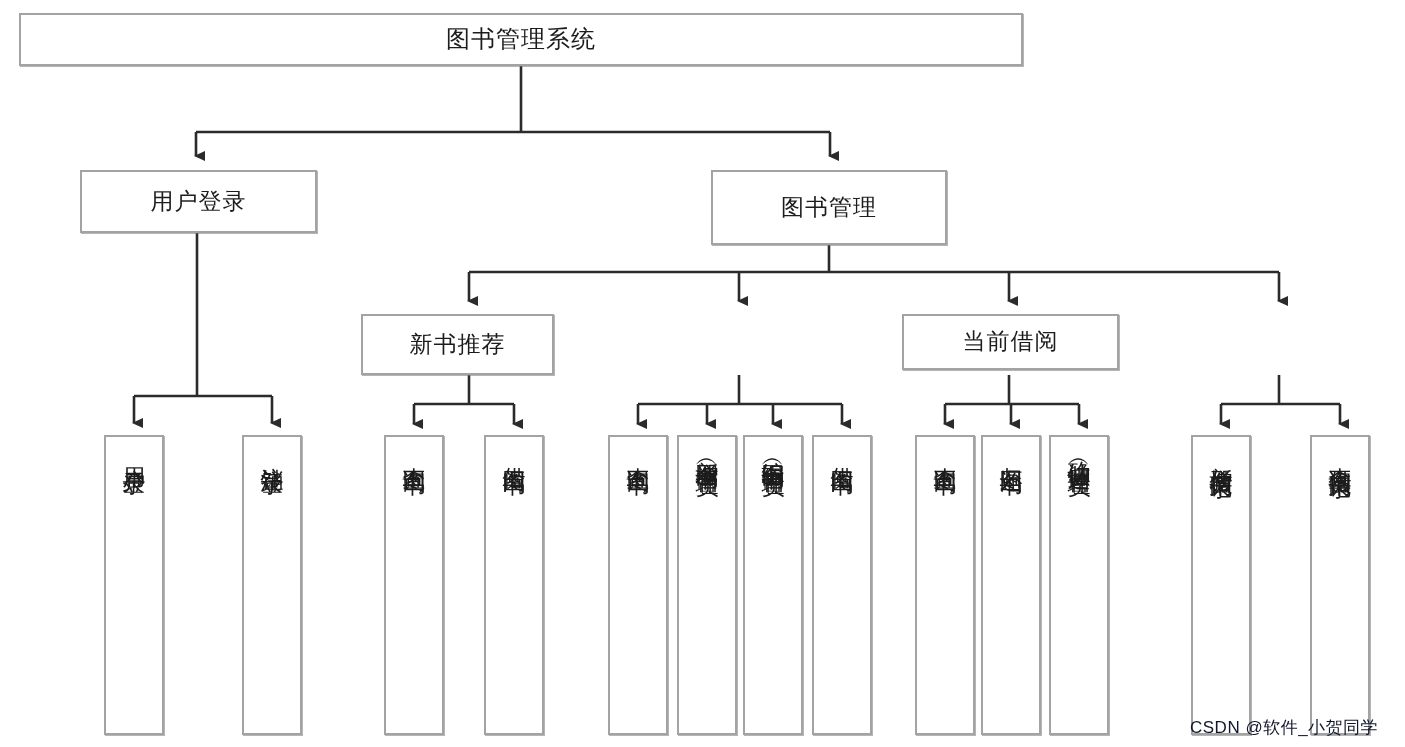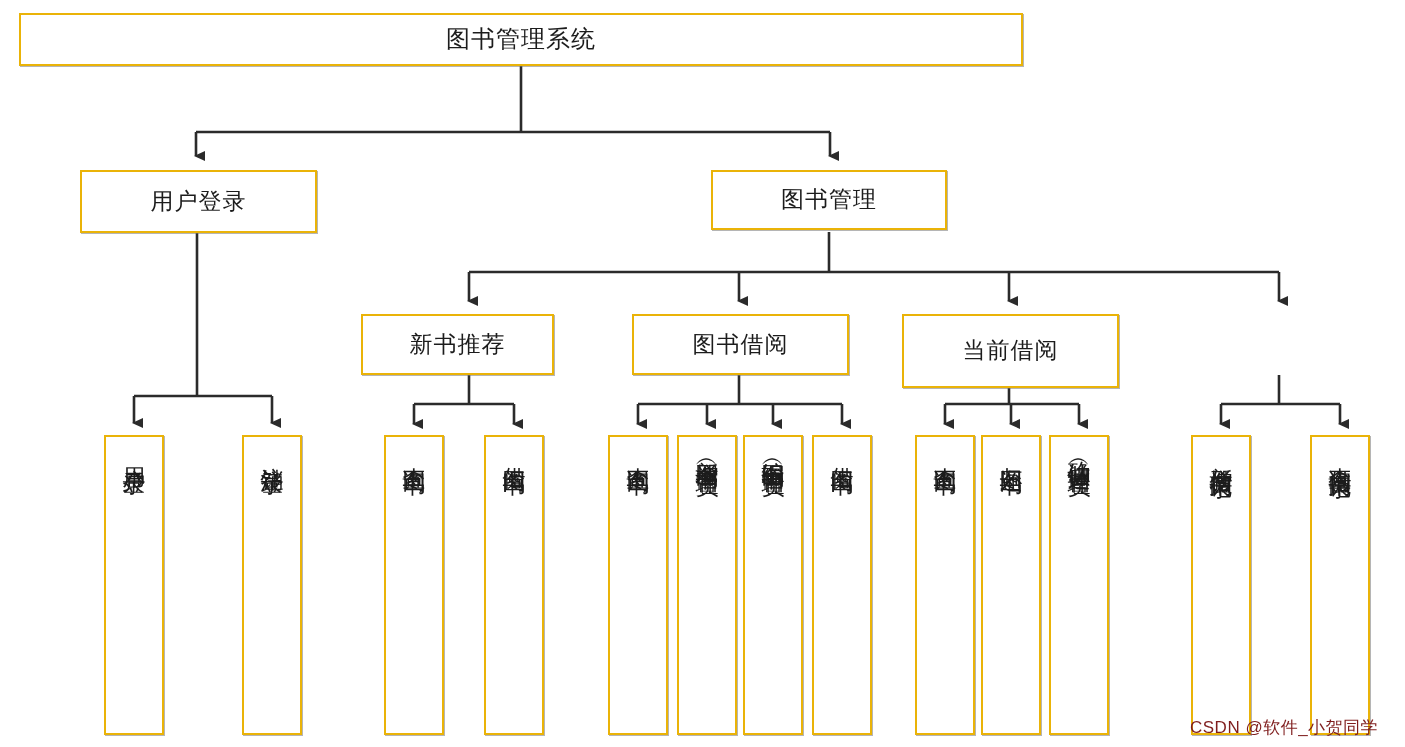--- a/index.html
+++ b/index.html
@@ -22,21 +22,21 @@
     left: 0;
     top: 0;
     width: 1405px;
     height: 747px;
     pointer-events: none;
   }
   .node {
     position: absolute;
     box-sizing: border-box;
     background: #ffffff;
-    border: 2px solid #eab308;
+    border: 2px solid #a3a3a3;
     box-shadow: 1px 1px 0 0 rgba(120,120,120,0.55);
     display: flex;
     align-items: center;
     justify-content: center;
     color: #1c1c1c;
   }
   .node.horiz {
     font-size: 23px;
     letter-spacing: 1px;
     line-height: 1.1;
@@ -55,21 +55,21 @@
     text-orientation: upright;
     font-size: 23px;
     line-height: 1.18;
     letter-spacing: 2px;
     text-align: left;
     color: #1c1c1c;
   }
   .watermark {
     position: absolute;
     font-size: 17px;
-    color: #7f1d1d;
+    color: #0f172a;
     letter-spacing: 0.5px;
     white-space: nowrap;
     user-select: none;
   }
 </style>
 </head>
 <body>
 
 <div id="canvas">
 
@@ -123,31 +123,28 @@
     </g>
   </svg>
 
   <div class="node horiz root" style="left:19px; top:13px; width:1004px; height:53px;">
     <span>图书管理系统</span>
   </div>
 
   <div class="node horiz" style="left:80px; top:170px; width:237px; height:63px;">
     <span>用户登录</span>
   </div>
-  <div class="node horiz" style="left:711px; top:170px; width:236px; height:60px;">
+  <div class="node horiz" style="left:711px; top:170px; width:236px; height:75px;">
     <span>图书管理</span>
   </div>
 
   <div class="node horiz" style="left:361px; top:314px; width:193px; height:61px;">
     <span>新书推荐</span>
   </div>
-  <div class="node horiz" style="left:632px; top:314px; width:217px; height:61px;">
-    <span>图书借阅</span>
-  </div>
-  <div class="node horiz" style="left:902px; top:314px; width:217px; height:74px;">
+  <div class="node horiz" style="left:902px; top:314px; width:217px; height:56px;">
     <span>当前借阅</span>
   </div>
 
   <div class="node vert" style="left:104px; top:435px; width:60px; height:300px;">
     <span class="vlabel">用户登录</span>
   </div>
   <div class="node vert" style="left:242px; top:435px; width:60px; height:300px;">
     <span class="vlabel">注销登录</span>
   </div>
 

